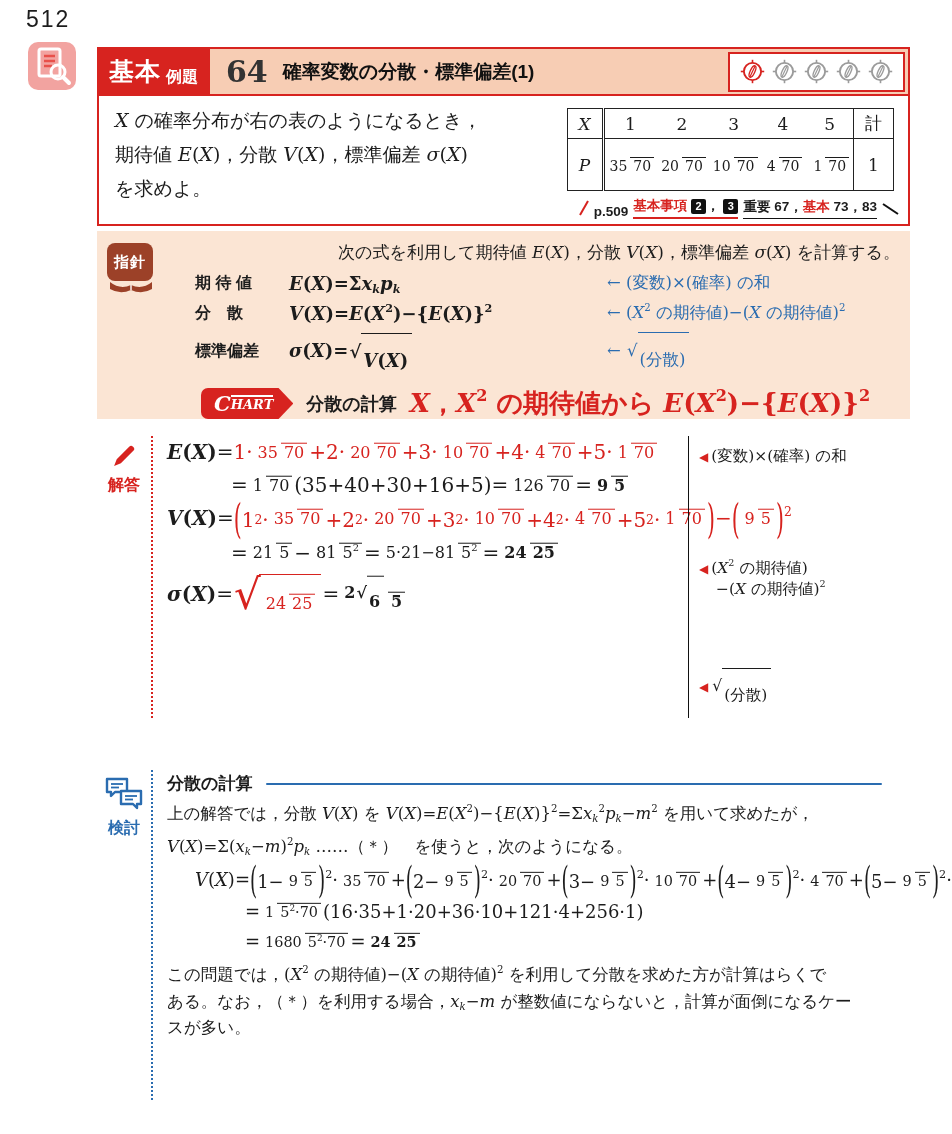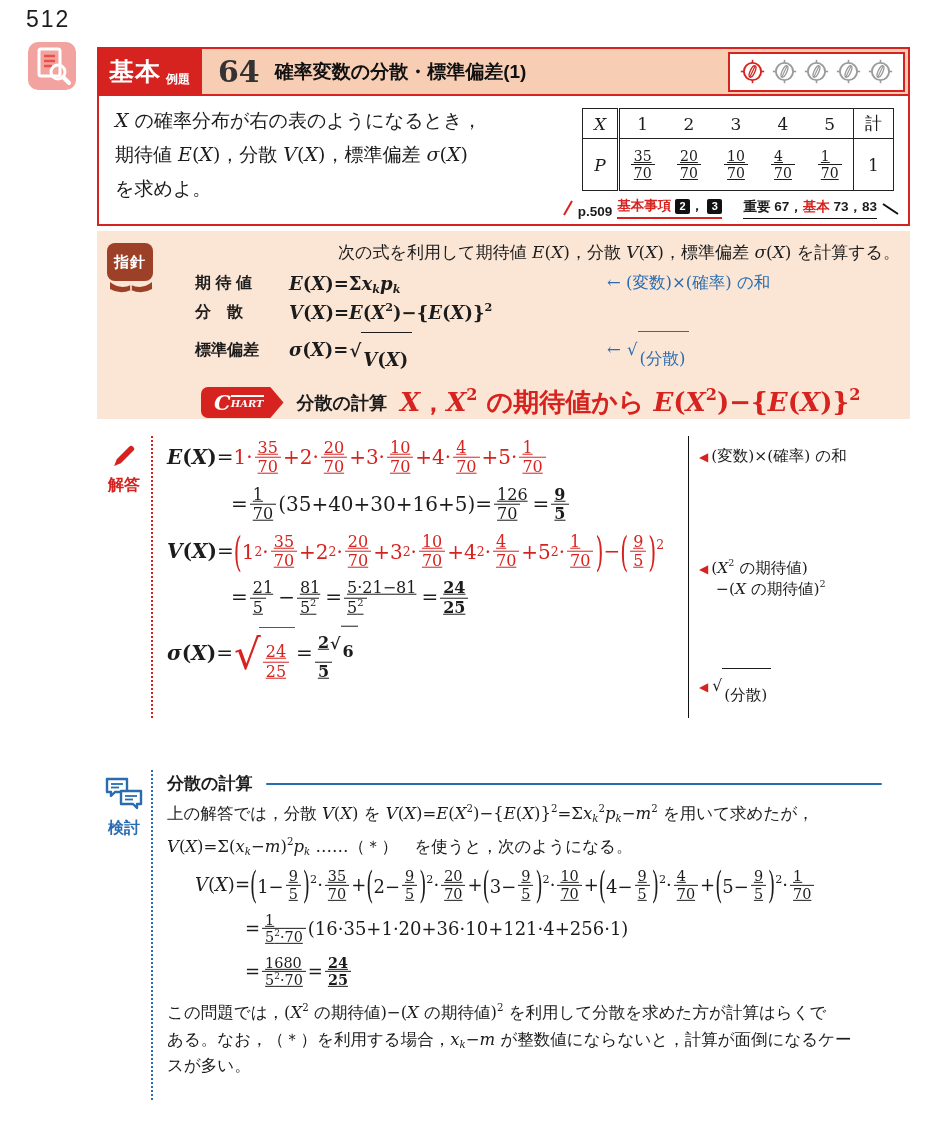--- a/index.html
+++ b/index.html
@@ -7,43 +7,43 @@
   html,body{margin:0;padding:0;overflow:hidden;}
   body{width:952px;height:1134px;position:relative;background:#fff;color:#1c1c1c;
        font-family:"Liberation Sans","DejaVu Sans",sans-serif;}
   .abs{position:absolute;}
   .m{font-family:"DejaVu Serif","Liberation Serif",serif;}
   .m i{font-style:italic;}
   .red{color:var(--red);}
   .bold{font-weight:bold;}
   .sup{font-size:0.62em;vertical-align:0.7em;line-height:0;}
   .sub{font-size:0.62em;vertical-align:-0.3em;line-height:0;}
-  .frac{display:inline-flex;flex-direction:column;align-items:flex-start;vertical-align:middle;
-        font-size:0.8em;line-height:1.15;margin:0 2px;transform:translateY(-0.08em);text-decoration:underline;}
+  .frac{display:inline-flex;flex-direction:row;align-items:flex-end;vertical-align:middle;
+        font-size:0.8em;line-height:1.15;margin:0 2px;transform:translateY(-0.08em);}
   .frac .num{padding:0 3px;}
   .frac .den{padding:0 3px;border-top:1.5px solid currentColor;}
   .sqrt{display:inline-flex;align-items:center;vertical-align:middle;margin:0 1px;}
   .sqrt .rad{line-height:1;}
   .sqrt .sqbody{border-top:1.6px solid currentColor;padding:16px 4px 0 2px;}
   .sqrt.tall .rad{font-size:2.1em;margin-right:-2px;}
   .bigp{display:inline-flex;align-items:center;vertical-align:middle;}
   .bigp .bp{display:inline-block;line-height:1;}
   .bigp.tall>.bp{transform:scaleY(2.05);font-size:1.02em;}
 
   
   .page-num{left:26px;top:6px;font-size:23px;letter-spacing:2px;}
   .doc-icon{left:28px;top:42px;}
 
   
   .header{left:97px;top:47px;width:813px;height:47px;display:flex;align-items:center;
           background:var(--pink);border:2.5px solid var(--red);border-bottom:none;}
   .series-box{background:var(--red);color:#fff;height:100%;display:flex;align-items:center;
               padding:0 12px 0 10px;gap:5px;flex:0 0 auto;}
   .series-main{font-size:25px;font-weight:bold;letter-spacing:1px;}
-  .series-sub{font-size:12px;font-weight:bold;align-self:flex-end;margin-bottom:6px;}
+  .series-sub{font-size:16px;font-weight:bold;align-self:flex-end;margin-bottom:6px;}
   .ex-number{font-size:30px;font-weight:bold;color:#333;margin-left:16px;font-family:"DejaVu Serif",serif;}
   .ex-title{font-size:19px;font-weight:bold;color:#111;margin-left:15px;}
   .difficulty-box{margin-left:auto;margin-right:3px;background:#fff;border:2.5px solid var(--red);
                   height:40px;display:flex;align-items:center;gap:5px;padding:0 9px;}
   .difficulty-box span{display:flex;}
 
   
   .problem-box{left:97px;top:94px;width:813px;height:132px;border:2.5px solid var(--red);background:#fff;}
   .ptext{position:absolute;left:16px;top:8px;width:470px;font-size:19px;line-height:1.78;}
   .ptable{position:absolute;right:14px;top:12px;border-collapse:collapse;font-family:"DejaVu Serif",serif;}
@@ -51,42 +51,42 @@
   .ptable tr:first-child td{border-bottom:1.2px solid #222;height:30px;font-size:17px;}
   .ptable tr:last-child td{height:52px;font-size:17px;}
   .ptable td.hcol{width:36px;border-right:3px double #222;font-style:italic;}
   .ptable td.vcol{width:47px;}
   .ptable td.scol{width:40px;border-left:1.2px solid #222;}
   .ptable{border:1.2px solid #222;}
   .ptable .frac{font-size:14px;transform:none;}
   .ref-row{position:absolute;right:8px;bottom:5px;display:flex;align-items:flex-end;gap:5px;
            font-size:13.5px;font-weight:bold;}
   .u-red{border-bottom:2px solid var(--red);padding-bottom:2px;}
-  .u-black{border-bottom:1.8px solid #111;padding-bottom:2px;margin-left:16px;}
+  .u-black{border-bottom:1.8px solid #111;padding-bottom:2px;margin-left:0;}
   .badge{display:inline-block;background:#111;color:#fff;width:15px;height:15px;line-height:15px;
          text-align:center;font-size:11px;font-weight:bold;border-radius:2px;}
 
   
   .shishin-box{left:97px;top:231px;width:813px;height:188px;background:var(--shishin);padding:10px 10px 0 8px;}
   .shishin-icon-wrap{position:absolute;left:10px;top:12px;width:48px;text-align:center;}
   .shishin-chip{width:46px;height:38px;background:var(--maroon);border-radius:8px;color:#fff;
                 font-weight:bold;font-size:15px;display:flex;align-items:center;justify-content:center;letter-spacing:1px;}
   .shishin-content{margin-left:62px;}
   .shishin-intro{font-size:17px;text-align:right;}
   .srow{display:flex;align-items:center;margin-top:8px;margin-left:28px;}
   .slabel{width:94px;font-weight:bold;font-size:16px;flex:0 0 auto;}
   .sformula{width:318px;font-size:18px;font-weight:bold;flex:0 0 auto;}
   .snote{font-size:16.5px;color:var(--blue);}
   .chart-row{display:flex;align-items:center;margin-top:15px;margin-left:34px;gap:13px;}
   .chart-badge{background:var(--red);color:#fff;height:31px;display:flex;align-items:center;
                padding:0 20px 0 13px;clip-path:polygon(0 0,84% 0,100% 50%,84% 100%,0 100%);
                border-radius:7px 0 0 7px;font-style:italic;font-weight:bold;
                font-family:"DejaVu Serif",serif;flex:0 0 auto;}
   .chart-badge .c{font-size:21px;}
-  .chart-badge .hart{font-size:10px;border-top:2px solid #fff;line-height:1.15;padding-top:1px;font-style:italic;}
+  .chart-badge .hart{font-size:13px;border-top:2px solid #fff;line-height:1.15;padding-top:1px;font-style:italic;}
   .chart-label{font-weight:bold;font-size:18px;}
   .chart-formula{color:var(--red);font-weight:bold;font-size:26px;}
 
   
   .sol-section{left:97px;top:436px;width:813px;height:282px;display:flex;}
   .marker{width:54px;flex:0 0 auto;display:flex;flex-direction:column;align-items:center;gap:2px;padding-top:6px;}
   .marker-label-red{color:var(--red);font-weight:bold;font-size:16px;}
   .marker-label-blue{color:var(--blue);font-weight:bold;font-size:16px;}
   .sol-body{flex:1;border-left:2px dotted var(--red);padding:4px 0 0 14px;white-space:nowrap;min-width:0;}
   .mline{font-size:20px;margin-bottom:9px;}
@@ -269,20 +269,21 @@
   <div class="shishin-content">
     <div class="shishin-intro m"><span>次の式を利用して期待値 <i>E</i>(<i>X</i>)，分散 <i>V</i>(<i>X</i>)，標準偏差 <i>σ</i>(<i>X</i>) を計算する。</span></div>
     <div class="srow">
       <span class="slabel">期 待 値</span>
       <span class="sformula m"><span><i>E</i>(<i>X</i>)=Σ<i>x</i></span><span class="sub"><span><i>k</i></span></span><span><i>p</i></span><span class="sub"><span><i>k</i></span></span></span>
       <span class="snote m"><span>← (変数)×(確率) の和</span></span>
     </div>
     <div class="srow">
       <span class="slabel">分　散</span>
       <span class="sformula m"><span><i>V</i>(<i>X</i>)=<i>E</i>(<i>X</i></span><span class="sup"><span>2</span></span><span>)−{<i>E</i>(<i>X</i>)}</span><span class="sup"><span>2</span></span></span>
+      <span class="snote m"><span>← (<i>X</i></span><span class="sup"><span>2</span></span><span> の期待値)−(<i>X</i> の期待値)</span><span class="sup"><span>2</span></span></span>
     </div>
     <div class="srow">
       <span class="slabel">標準偏差</span>
       <span class="sformula m"><span><i>σ</i>(<i>X</i>)=</span><span class="sqrt">
             <span class="rad">√</span>
             <span class="sqbody"><span><i>V</i>(<i>X</i>)</span></span>
           </span></span>
       <span class="snote m"><span>← </span><span class="sqrt">
             <span class="rad">√</span>
             <span class="sqbody"><span>(分散)</span></span>

